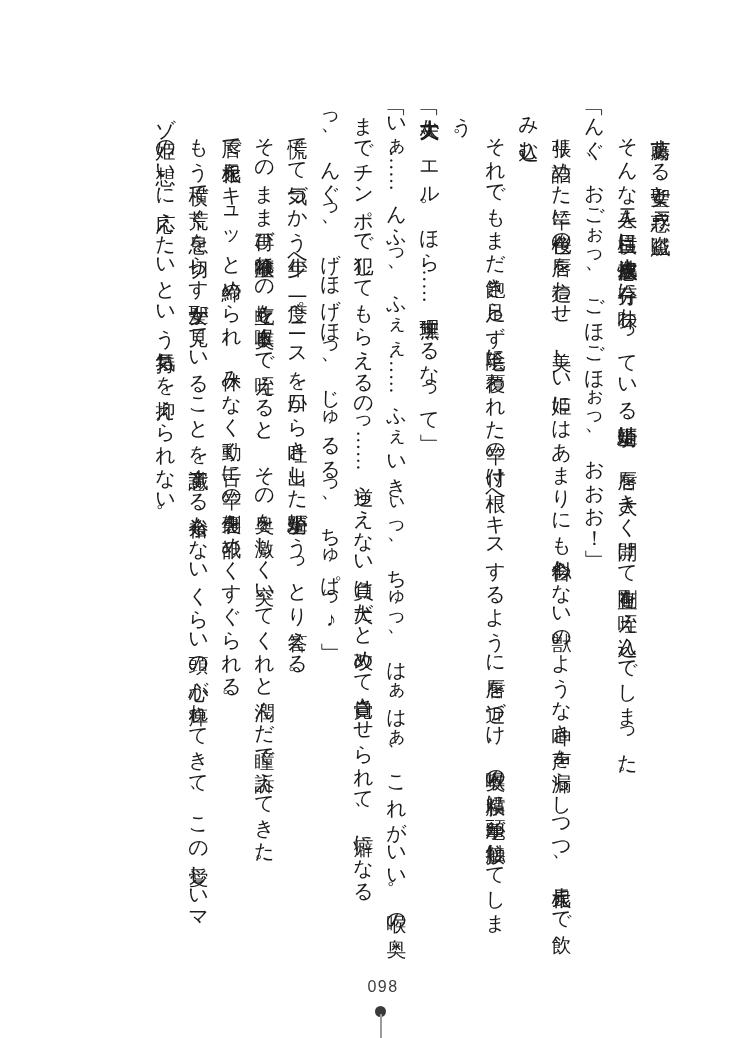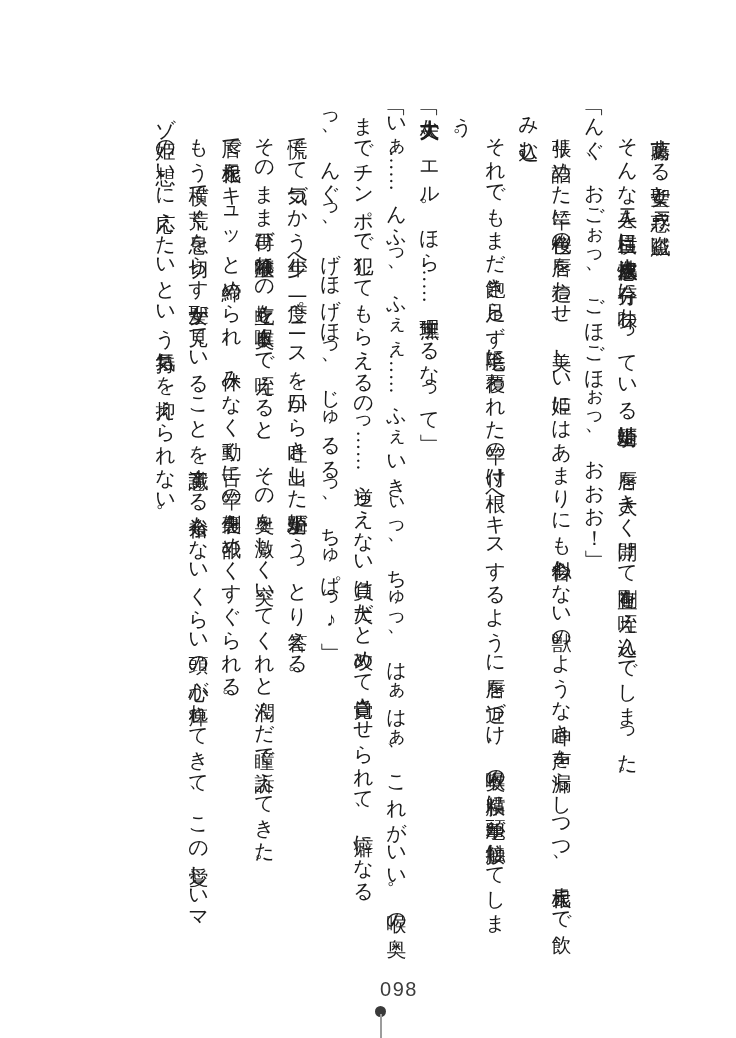--- a/index.html
+++ b/index.html
@@ -33,25 +33,25 @@
   .text-block p {
     margin: 0;
     padding: 0;
   }
   .text-block p.indent {
     text-indent: 20.5px;
   }
   .page-number {
     position: absolute;
     top: 978px;
-    left: 372px;
+    left: 356px;
     width: 54px;
     text-align: center;
     font-family: "Liberation Sans", "DejaVu Sans", sans-serif;
-    font-size: 20px;
+    font-size: 16px;
     letter-spacing: 1.5px;
     color: var(--color-page-number, #3d3d3d);
   }
   .marker-dot {
     position: absolute;
     top: 1006px;
     left: 375px;
     width: 11px;
     height: 11px;
     border-radius: 50%;

